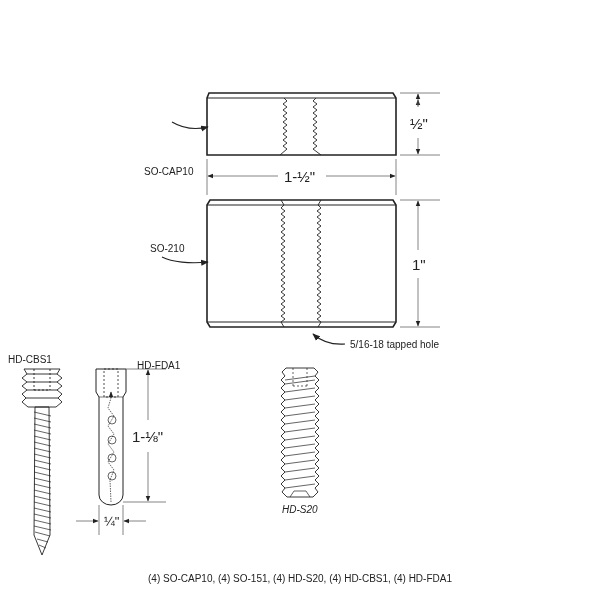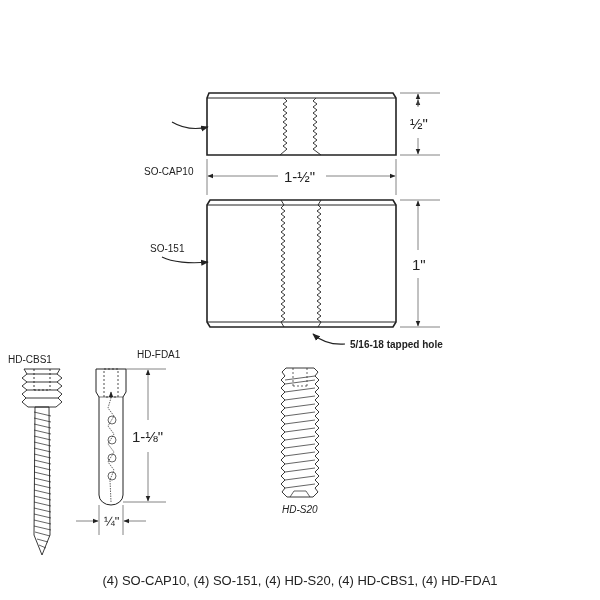--- a/index.html
+++ b/index.html
@@ -1,20 +1,20 @@
 <!DOCTYPE html>
 <html><head>
   <meta charset="utf-8">
   <style>
     html, body { margin: 0; padding: 0; background: #ffffff; }
     body { width: 600px; height: 600px; overflow: hidden; position: relative; font-family: "Liberation Sans", sans-serif; }
     svg { position: absolute; left: 0; top: 0; }
     .lbl { position: absolute; font-family: "Liberation Sans", sans-serif; color: #222; font-size: 10px; white-space: nowrap; line-height: 1; }
     .dim { position: absolute; font-family: "Liberation Sans", sans-serif; color: #222; font-size: 15px; white-space: nowrap; line-height: 1; background: #fff; padding: 0 2px; }
-    .caption { position: absolute; left: 0; width: 600px; top: 573px; text-align: center; font-size: 13px; color: #222; font-family: "Liberation Sans", sans-serif; }
+    .caption { position: absolute; left: 0; width: 600px; top: 573px; text-align: center; font-size: 10px; color: #222; font-family: "Liberation Sans", sans-serif; }
   </style>
 </head>
 <body>
 
 <svg width="600" height="600" viewBox="0 0 600 600">
   <defs>
     <marker id="arr" viewBox="0 0 10 10" refX="9" refY="5" markerWidth="7" markerHeight="7" orient="auto-start-reverse">
       <path d="M0,1 L10,5 L0,9 z" fill="#222"></path>
     </marker>
   </defs>
@@ -143,24 +143,24 @@
         <line x1="285" y1="488" x2="315" y2="484"></line>
     </g>
     <line x1="293" y1="368" x2="293" y2="386" stroke-dasharray="2,2" stroke-width="0.7"></line>
     <line x1="307" y1="368" x2="307" y2="386" stroke-dasharray="2,2" stroke-width="0.7"></line>
     <line x1="293" y1="386" x2="307" y2="386" stroke-dasharray="2,2" stroke-width="0.7"></line>
     <path d="M290,497 L294,491 L306,491 L310,497" stroke-width="0.7"></path>
   </g>
 </svg>
 
 <div class="lbl" style="left:144px; top:119px;margin-top:48px;">SO-CAP10</div>
-<div class="lbl" style="left:150px; top:244px;">SO-151</div>
-<div class="lbl" style="left:350px; top:340px;font-weight:bold;">5/16-18 tapped hole</div>
+<div class="lbl" style="left:150px; top:244px;">SO-210</div>
+<div class="lbl" style="left:350px; top:340px;">5/16-18 tapped hole</div>
 <div class="lbl" style="left:8px; top:355px;">HD-CBS1</div>
-<div class="lbl" style="left:92px; top:350px;padding-left:45px;">HD-FDA1</div>
+<div class="lbl" style="left:92px; top:361px;padding-left:45px;">HD-FDA1</div>
 <div class="lbl" style="left:282px; top:505px;font-style:italic;">HD-S20</div>
 
 <div class="dim" style="left:408px; top:116px;">½"</div>
 <div class="dim" style="left:282px; top:169px;">1-½"</div>
 <div class="dim" style="left:410px; top:257px;">1"</div>
 <div class="dim" style="left:130px; top:429px;">1-⅛"</div>
 <div class="dim" style="left:102px; top:515px; font-size:13px;">¼"</div>
 
 <div class="caption">(4) SO-CAP10, (4) SO-151, (4) HD-S20, (4) HD-CBS1, (4) HD-FDA1</div>
 

